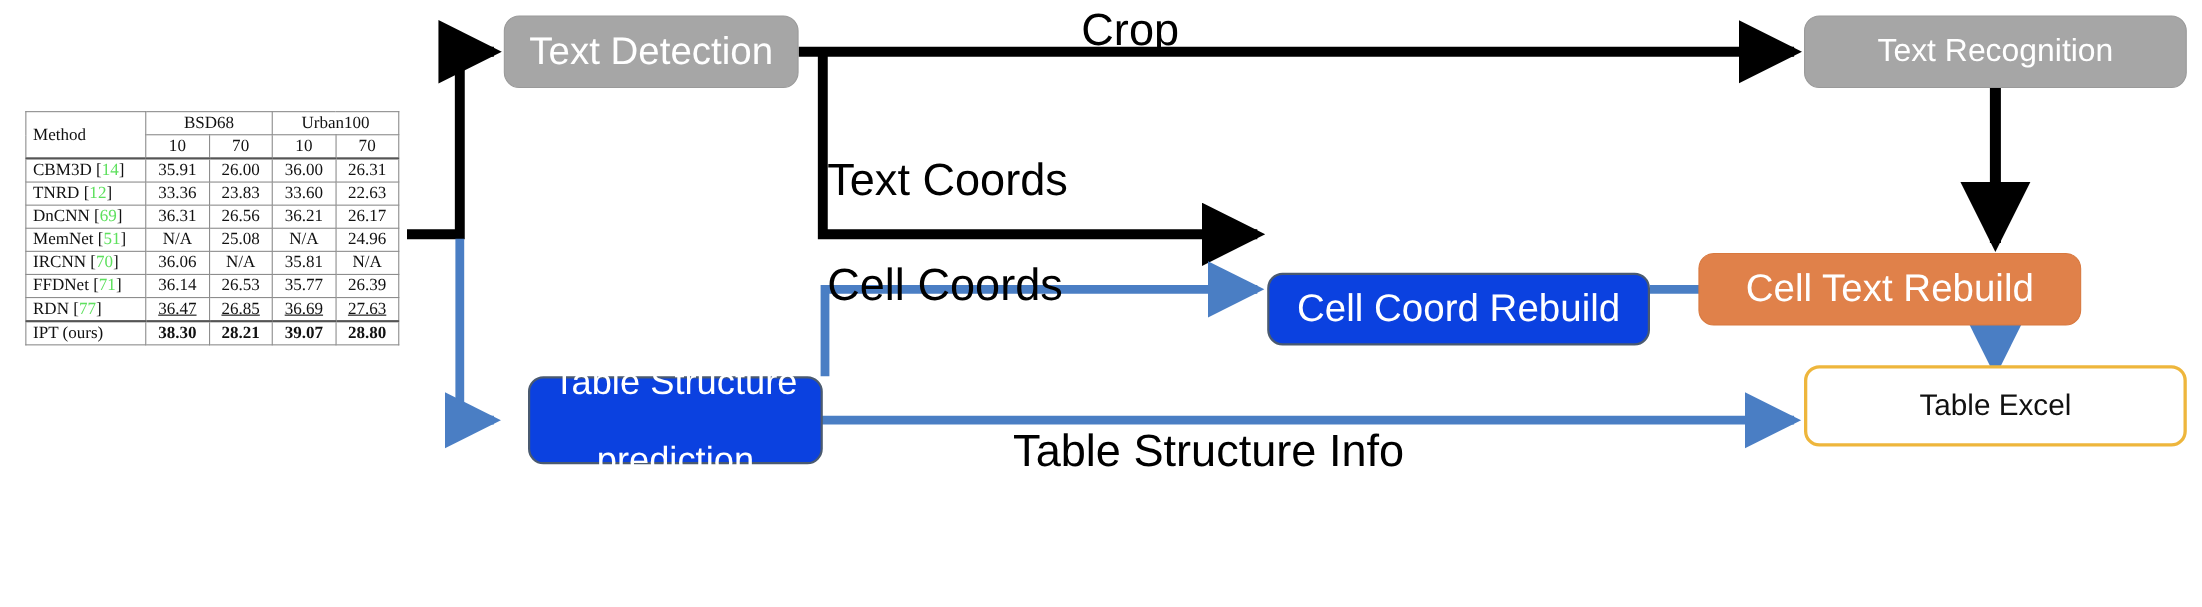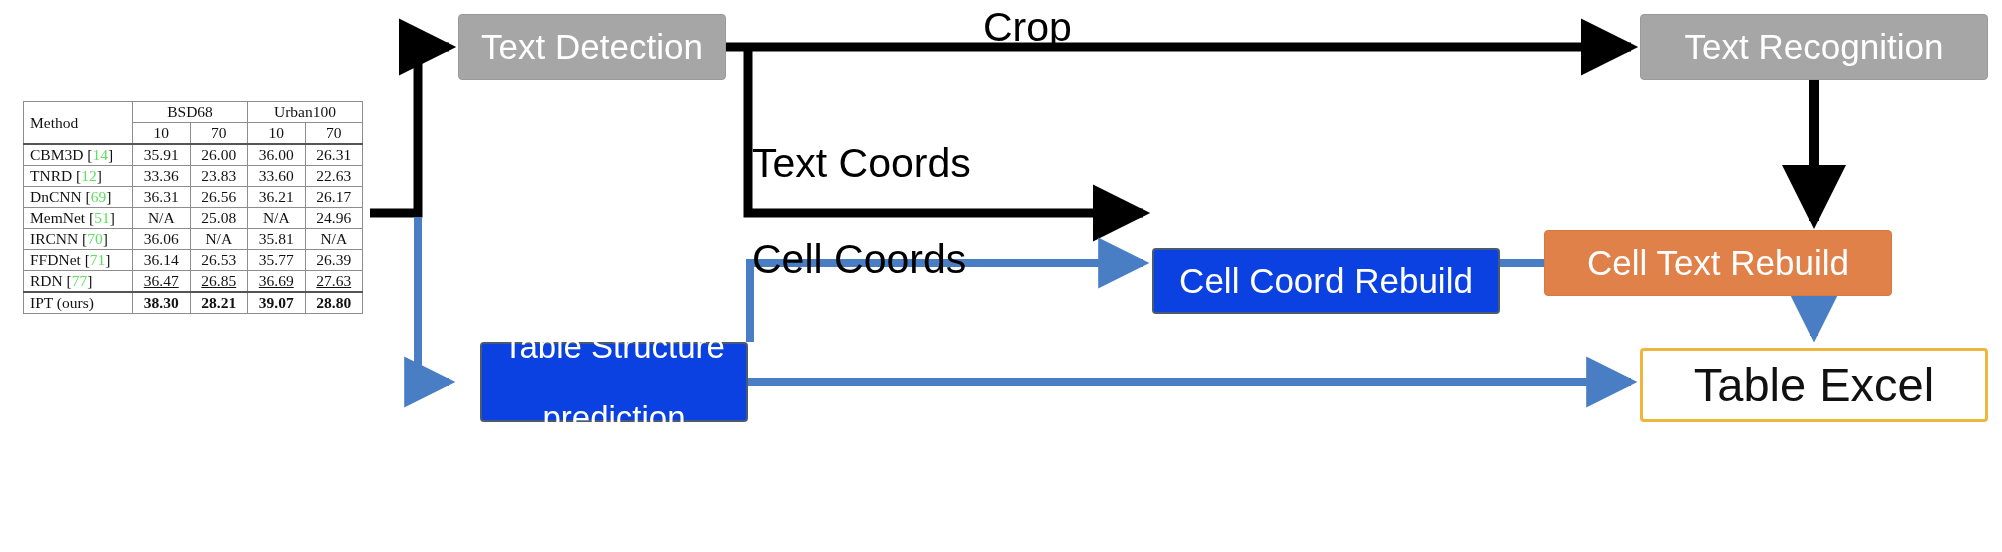--- a/index.html
+++ b/index.html
@@ -4,34 +4,34 @@
 <style>
   html,body{margin:0;padding:0;background:#ffffff;}
   body{width:2002px;height:552px;position:relative;overflow:hidden;
        font-family:"Liberation Sans",sans-serif;}
   #stage{position:absolute;left:0;top:0;width:2002px;height:552px;}
   svg.edges{position:absolute;left:0;top:0;width:2002px;height:552px;overflow:visible;}
 
   
   .node{position:absolute;box-sizing:border-box;display:flex;
         align-items:center;justify-content:center;text-align:center;
-        border-radius:4px;line-height:1.08;}
+        border-radius:14px;line-height:1.08;}
   .node span{display:block;width:100%;}
 
   .node-gray{background:#a6a6a6;color:#ffffff;border:1px solid #9a9a9a;}
   .node-blue{background:#0b41e0;color:#ffffff;border:2px solid #4a5a70;}
   .node-orange{background:#e0814a;color:#ffffff;border:1px solid #d8793f;}
   .node-outline{background:#ffffff;color:#111111;border:3px solid #eeb63c;}
 
   #n-text-detection{left:458px;top:14px;width:268px;height:66px;font-size:35px;}
-  #n-text-recognition{left:1640px;top:14px;width:348px;height:66px;font-size:35px;}
+  #n-text-recognition{left:1640px;top:14px;width:348px;height:66px;font-size:29px;}
   #n-cell-coord{left:1152px;top:230px;width:348px;height:66px;font-size:35px;margin-top:18px;}
   #n-cell-text{left:1544px;top:230px;width:348px;height:66px;font-size:35px;}
   #n-table-struct{left:458px;top:342px;width:268px;height:80px;font-size:33px;padding:0 8px;margin-left:22px;}
-  #n-table-excel{left:1640px;top:348px;width:348px;height:74px;font-size:47px;}
+  #n-table-excel{left:1640px;top:332px;width:348px;height:74px;font-size:27px;}
 
   
   .elabel{position:absolute;color:#000000;white-space:nowrap;font-size:41px;}
   #l-crop{left:983px;top:4px;}
   #l-text-coords{left:752px;top:140px;}
   #l-cell-coords{left:752px;top:236px;}
   #l-table-info{left:921px;top:387px;}
 
   
   #tablefig{position:absolute;left:23px;top:101px;width:340px;
@@ -108,20 +108,21 @@
     </span>
   </div>
 
   <div class="node node-outline" id="n-table-excel">
     <span>Table Excel</span>
   </div>
 
   <div class="elabel" id="l-crop">Crop</div>
   <div class="elabel" id="l-text-coords">Text Coords</div>
   <div class="elabel" id="l-cell-coords">Cell Coords</div>
+  <div class="elabel" id="l-table-info">Table Structure Info</div>
 
   <div id="tablefig">
     <table>
       <thead>
         <tr>
           <th class="method" rowspan="2">Method</th>
           <th colspan="2">BSD68</th>
           <th colspan="2">Urban100</th>
         </tr>
         <tr class="hdr-sub">

